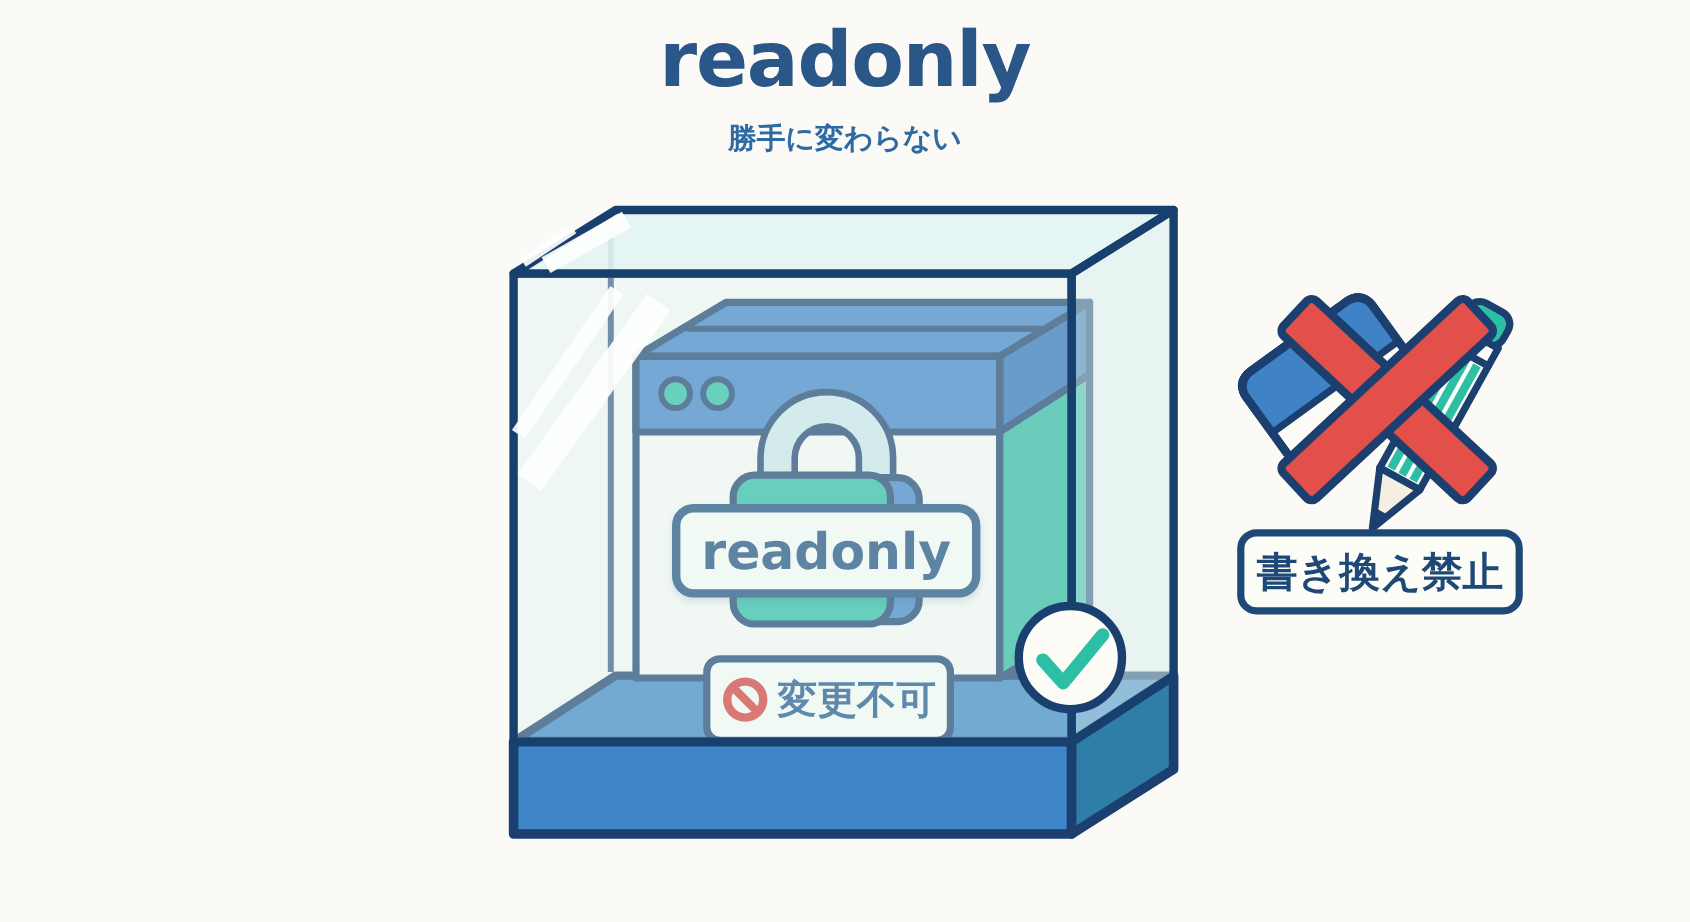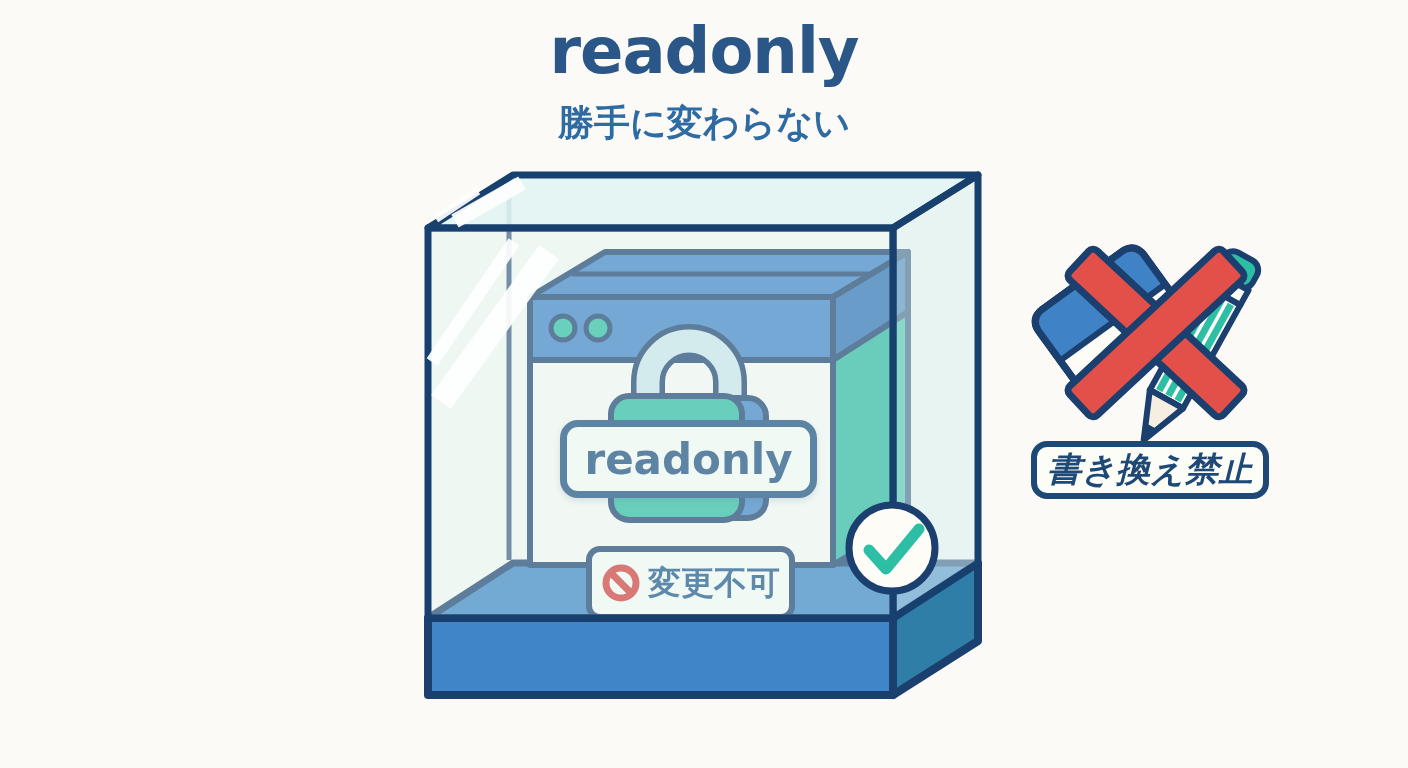--- a/index.html
+++ b/index.html
@@ -8,40 +8,40 @@
     background:#fbfaf6;font-family:"DejaVu Sans",sans-serif;
   }
   .layer{position:absolute;left:0;top:0;width:1408px;height:768px;pointer-events:none;}
   .txt{position:absolute;pointer-events:none;}
   .title{
     left:0;top:14px;width:1408px;text-align:center;
     font-size:64px;font-weight:bold;color:#2a5787;letter-spacing:-1px;
   }
   .subtitle{
     left:0;top:99px;width:1408px;text-align:center;
-    font-size:36px;font-weight:bold;color:#2e6ba3;
+    font-size:24px;font-weight:bold;color:#2e6ba3;
   }
   .sign{
     position:absolute;left:560px;top:420px;width:257px;height:78px;
     box-sizing:border-box;border:7px solid #1d4a7d;border-radius:18px;
     background:#fdfdf8;display:flex;align-items:center;justify-content:center;
     font-size:42px;font-weight:bold;color:#1d4a7d;
     box-shadow:0 3px 6px rgba(27,63,110,0.18);
   }
   .badge{
     position:absolute;left:586px;top:546px;width:209px;height:74px;
     box-sizing:border-box;border:6px solid #1b3f6e;border-radius:14px;
     background:#fdfdf8;display:flex;align-items:center;justify-content:center;
     gap:7px;font-size:33px;font-weight:bold;color:#1d5288;
   }
   .note{
-    position:absolute;left:1031px;top:441px;width:238px;height:58px;
+    position:absolute;left:1031px;top:441px;width:238px;height:71px;
     box-sizing:border-box;border:6px solid #1e4976;border-radius:16px;
     background:#fdfdf8;display:flex;align-items:center;justify-content:center;
-    font-size:34px;font-weight:bold;color:#1e4976;font-style:italic;
+    font-size:34px;font-weight:bold;color:#1e4976;
   }
 </style>
 </head>
 <body>
 
 <div class="stage">
 
   <svg class="layer" viewBox="0 0 1408 768">
 
     <line x1="509" y1="178" x2="509" y2="560" stroke="#1b3f6e" stroke-width="5" opacity="0.85"></line>

